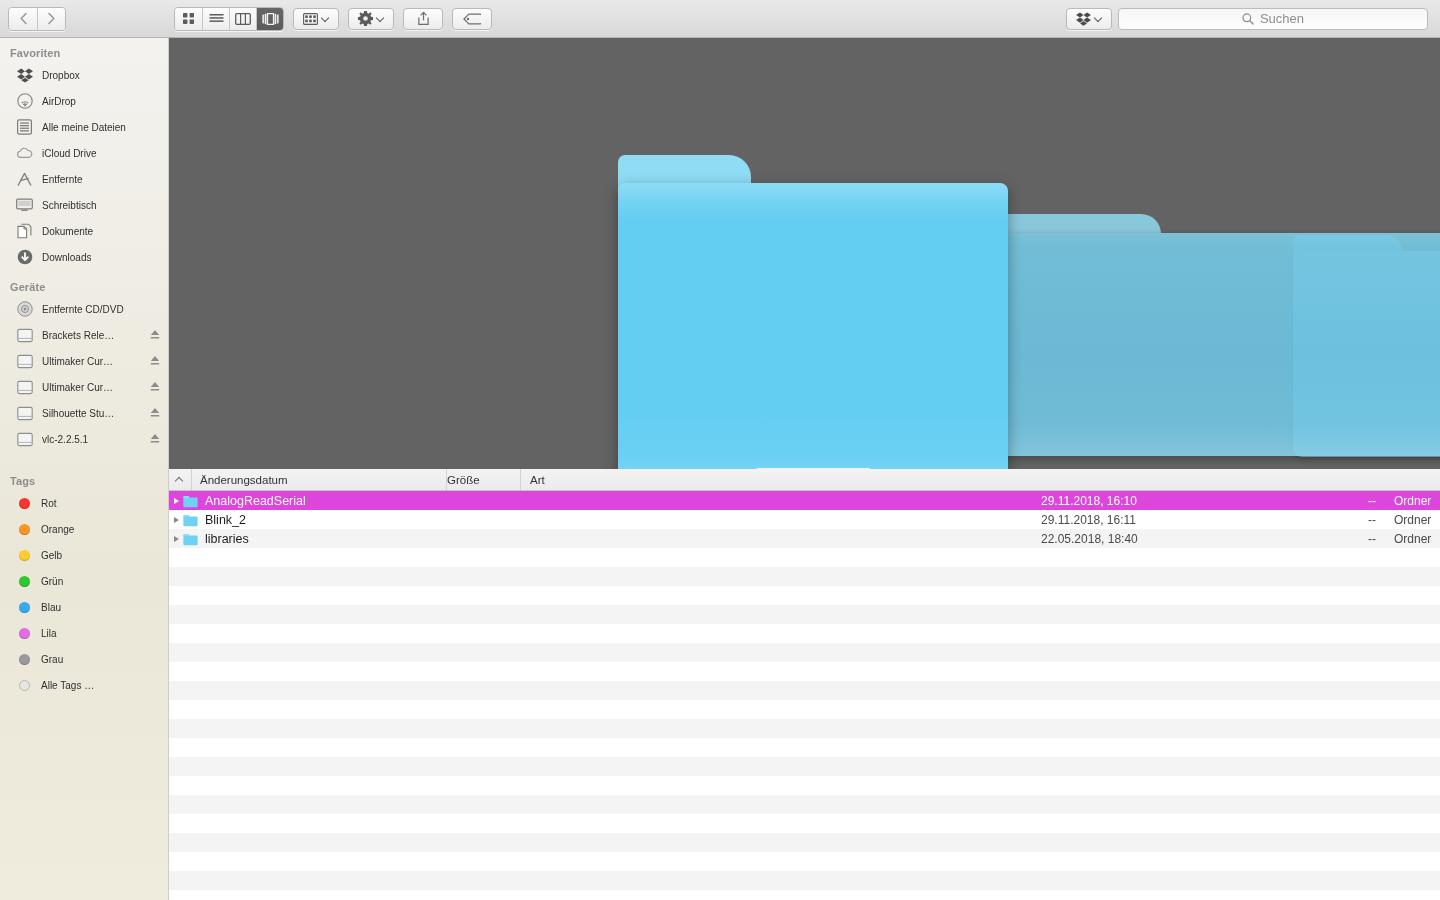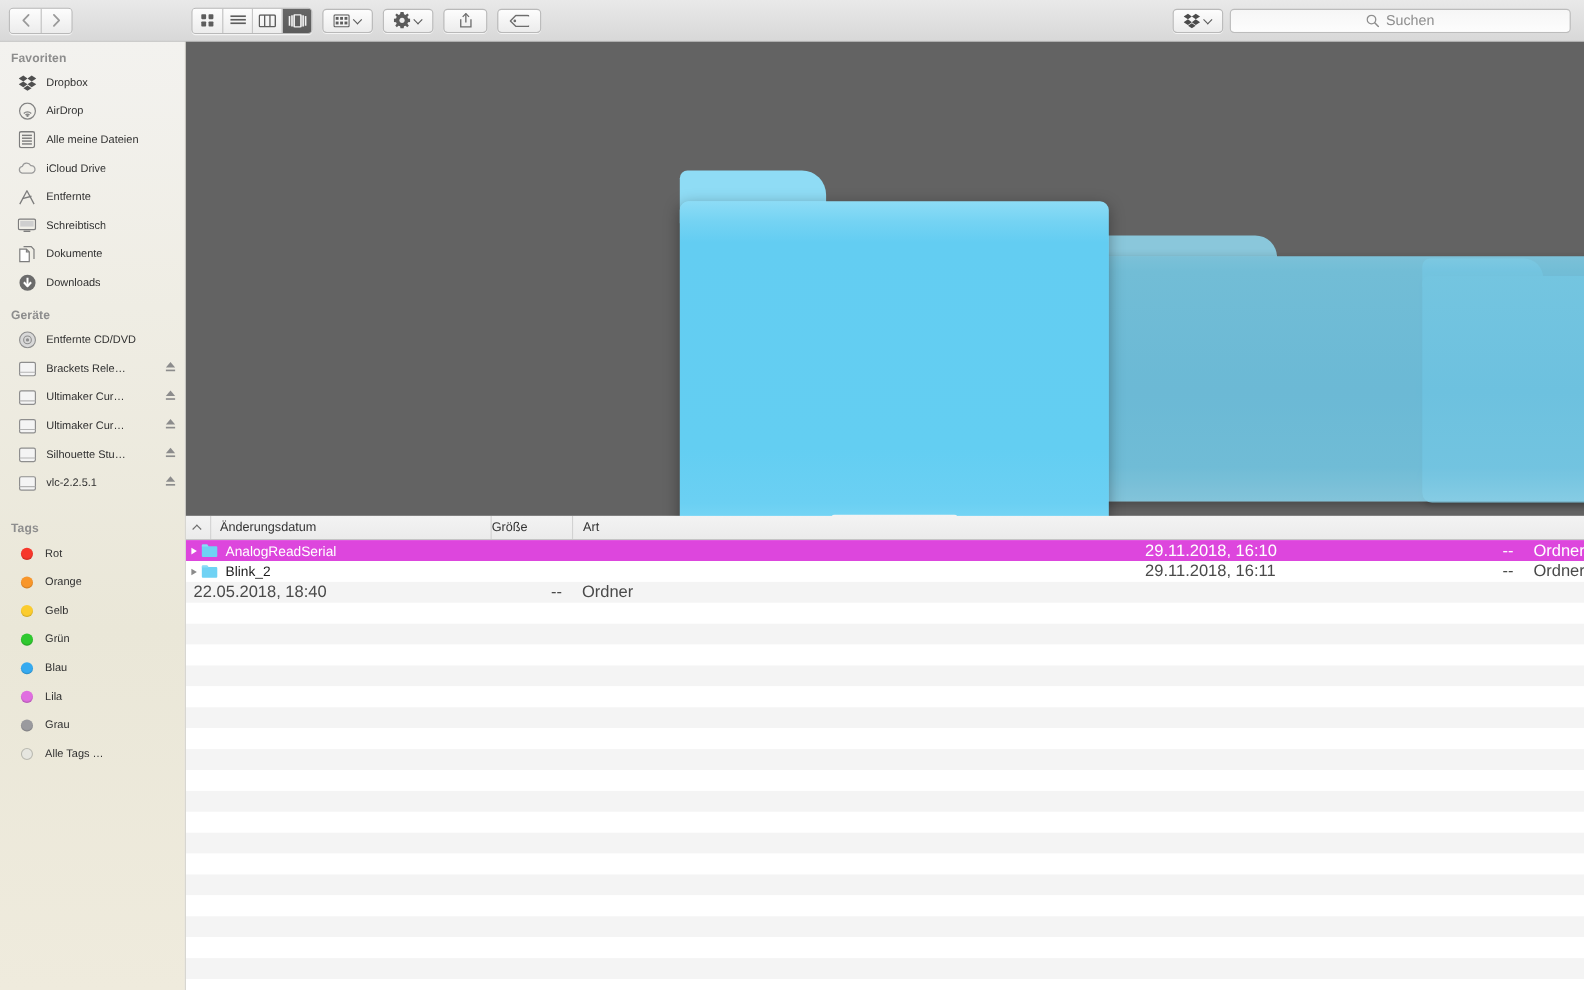--- a/index.html
+++ b/index.html
@@ -171,21 +171,21 @@
   }
   .disclose i {
     width:0; height:0; border-left:5px solid #8a8a8a;
     border-top:3.6px solid transparent; border-bottom:3.6px solid transparent;
     display:block;
   }
   .row.selected .disclose i { border-left-color:#fff; }
   .folderico { width:15px; height:13px; flex:0 0 15px; margin-right:7px; position:relative; }
   .namecell { font-size:12.5px; color:#1d1d1d; white-space:nowrap; }
   .row.selected .namecell { color:#fff; }
-  .cell { font-size:15px; color:#4a4a4a; white-space:nowrap; }
+  .cell { font-size:12px; color:#4a4a4a; white-space:nowrap; }
   .row.selected .cell { color:#fff; }
   .c-date { padding-left:7px; }
   .c-size { text-align:right; padding-right:10px; }
   .c-kind { padding-left:8px; }
 </style>
 </head>
 <body>
 
 <div id="app">
 
@@ -595,20 +595,32 @@
             </svg>
           </span>
           <span class="namecell">Blink_2</span>
         </div>
         <div class="cell c-date" style="width:278px">29.11.2018, 16:11</div>
         <div class="cell c-size" style="width:74px">--</div>
         <div class="cell c-kind" style="width:54px">Ordner</div>
       </div>
 
       <div class="row even">
+        <div class="c-name" style="width:865px">
+          <span class="disclose">
+              <i></i>
+            </span>
+          <span class="folderico">
+            <svg width="15" height="13" viewBox="0 0 15 13">
+              <path fill="#6fd2f4" d="M0.4 2.2 A1.1 1.1 0 0 1 1.5 1.1 L5.4 1.1 L6.6 2.5 L13.5 2.5 A1.1 1.1 0 0 1 14.6 3.6 L14.6 11.2 A1.1 1.1 0 0 1 13.5 12.3 L1.5 12.3 A1.1 1.1 0 0 1 0.4 11.2 Z"></path>
+              <path fill="#8ddcf6" d="M0.4 2.2 A1.1 1.1 0 0 1 1.5 1.1 L5.4 1.1 L6.6 2.9 L0.4 2.9 Z"></path>
+            </svg>
+          </span>
+          <span class="namecell">libraries</span>
+        </div>
         <div class="cell c-date" style="width:278px">22.05.2018, 18:40</div>
         <div class="cell c-size" style="width:74px">--</div>
         <div class="cell c-kind" style="width:54px">Ordner</div>
       </div>
 
       <div id="filler">
           <div class="row odd"></div>
           <div class="row even"></div>
           <div class="row odd"></div>
           <div class="row even"></div>

